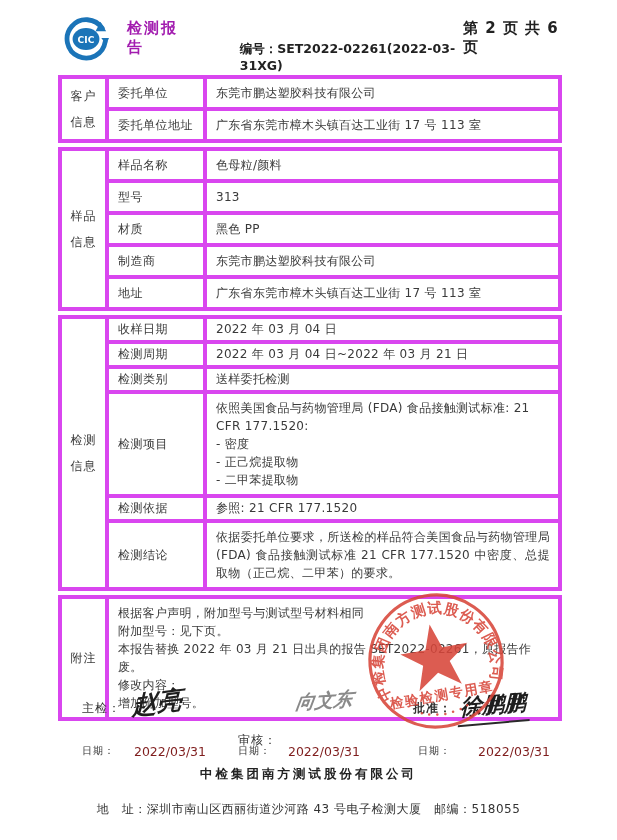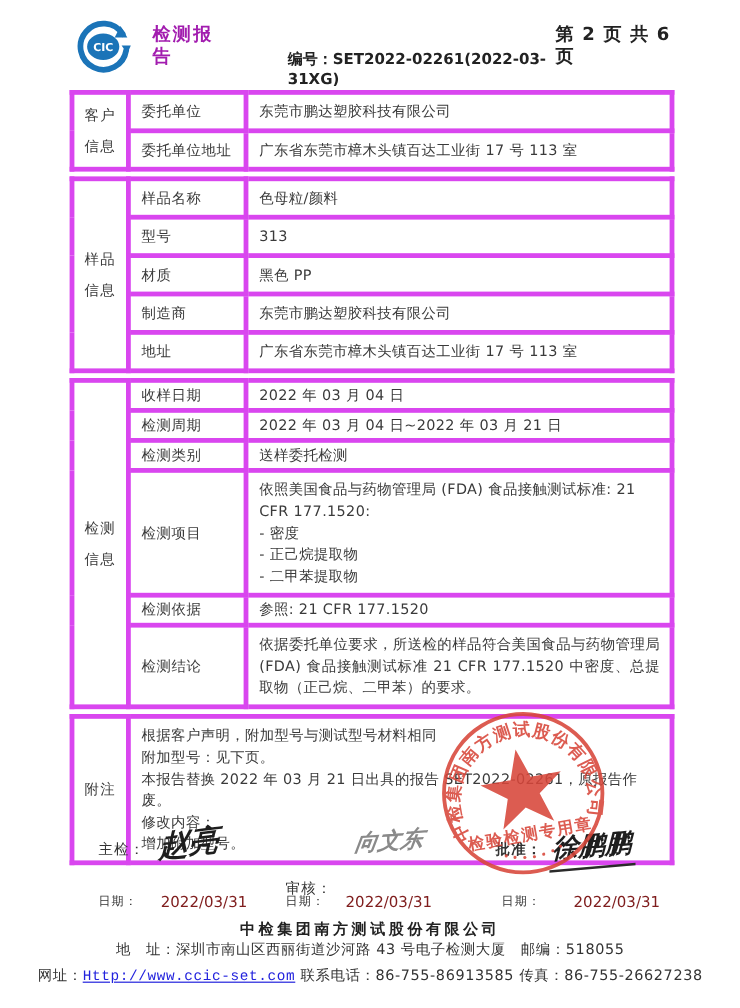--- a/index.html
+++ b/index.html
@@ -48,21 +48,21 @@
   .sig1 { font-size:25px; transform:rotate(-7deg) skewX(-8deg); }
   .sig2 { font-size:19px; color:#8a8a8a; transform:rotate(-4deg) skewX(-12deg); }
   .sig3 { font-size:22px; transform:rotate(-5deg) skewX(-6deg); border-bottom:2px solid #2a2a2a; padding:0 4px 2px 2px; }
 
   
   .stamp { position:absolute; left:363px; top:588px; width:146px; height:146px; opacity:0.88; z-index:5; pointer-events:none; }
 
   
   .footer { position:absolute; left:0; right:0; top:766px; text-align:center; }
   .f-company { font-size:12.5px; font-weight:bold; color:#222; letter-spacing:3px; }
-  .f-addr { margin-top:0; font-size:12px; color:#333; letter-spacing:0.5px; }
+  .f-addr { margin-top:18px; font-size:12px; color:#333; letter-spacing:0.5px; }
   .f-web { margin-top:5px; font-size:12px; color:#333; letter-spacing:0.5px; }
   .f-link {
     font-family:"Liberation Mono","DejaVu Sans Mono",monospace;
     color:#2222dd; text-decoration:underline; font-size:12px;
   }
 </style>
 </head>
 <body>
 
 <div class="page">
@@ -224,16 +224,15 @@
           <circle cx="81" cy="126" r="1.3"></circle>
           <circle cx="89" cy="124.5" r="1.3"></circle>
         <circle cx="96" cy="122" r="1.3"></circle>
       </g>
     </g>
   </svg>
 
   <div class="footer">
     <div class="f-company">中检集团南方测试股份有限公司</div>
     <div class="f-addr"><span>地　址：</span><span>深圳市南山区西丽街道沙河路 43 号电子检测大厦</span>　<span>邮编：</span><span>518055</span></div>
-    <div class="f-web"><span>网址：</span><a href="#" class="f-link">Http://www.ccic-set.com</a> <span>联系电话：</span><span>86-755-86913585</span> <span>传真：</span><span>86-755-26627238</span></div>
   </div>
 
 </div>
 
 </body></html>

